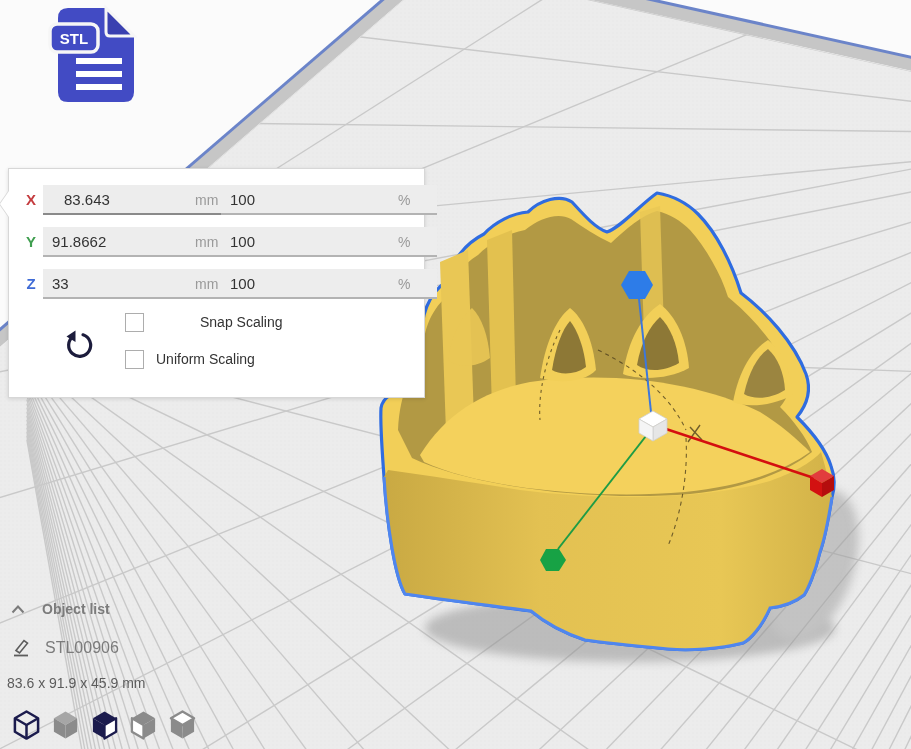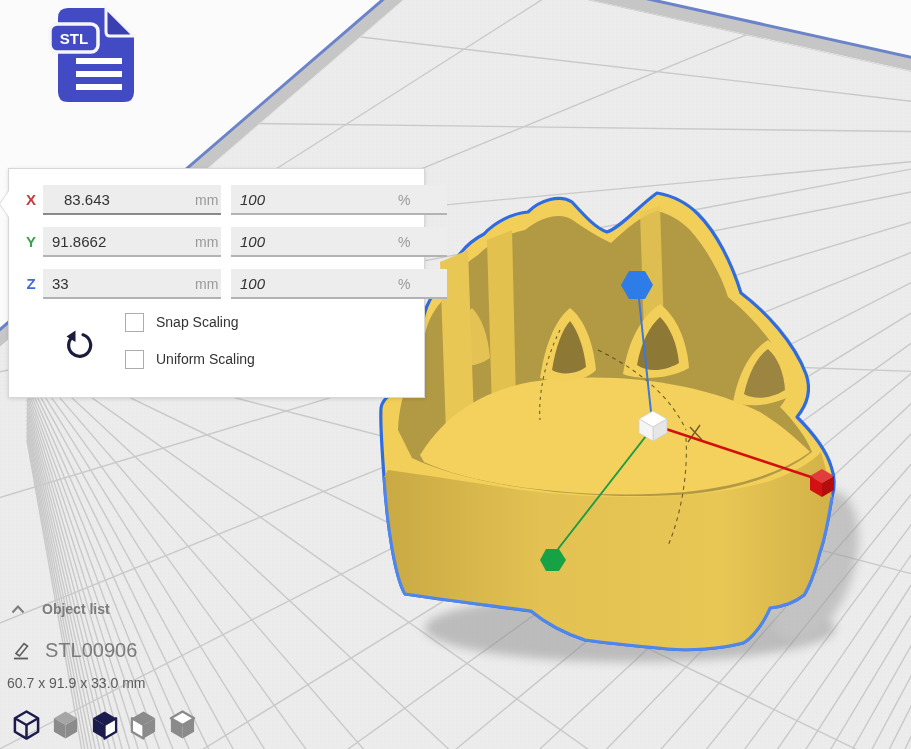--- a/index.html
+++ b/index.html
@@ -26,41 +26,41 @@
   .axis-label{
     position:absolute;left:15px;top:6px;font-size:15px;font-weight:bold;width:14px;text-align:center;
   }
   .field{
     position:absolute;top:0;height:30px;background:#ededed;border:none;
     border-bottom:2px solid #b3b3b3;box-sizing:border-box;
     font-family:"Liberation Sans","DejaVu Sans",sans-serif;
     font-size:15px;color:#333;padding:0 34px 0 9px;outline:none;
   }
   .field.mm{left:34px;width:178px;}
-  .field.pct{left:222px;width:216px;font-style:italic;}
+  .field.pct{left:212px;width:216px;}
   .field.focused{border-bottom-color:#8a8a8a;padding-left:21px;}
   .unit{
     position:absolute;top:7px;font-size:14px;color:#9a9a9a;pointer-events:none;
   }
   .unit.mm{left:186px;}
   .unit.pct{left:389px;}
   .chk-row{position:absolute;left:116px;height:20px;display:flex;align-items:center;}
   .chk{
     width:19px;height:19px;background:#fff;border:1px solid #adadad;box-sizing:border-box;
     margin-right:12px;flex:none;
   }
   .chk-label{font-size:14px;color:#333;white-space:nowrap;}
   .reset-btn{position:absolute;left:52px;top:160px;width:36px;height:36px;cursor:pointer;background:none;border:none;padding:0;}
   
   .stl-icon{position:absolute;left:44px;top:4px;width:96px;height:102px;}
   
   .objlist-header{position:absolute;left:10px;top:601px;display:flex;align-items:center;cursor:pointer;}
   .objlist-header .txt{font-size:14px;color:#7b7b7b;margin-left:16px;font-weight:bold;}
   .objlist-item{position:absolute;left:12px;top:639px;display:flex;align-items:center;cursor:pointer;}
-  .objlist-item .txt{font-size:20px;color:#7b7b7b;margin-left:15px;text-align:center;}
+  .objlist-item .txt{font-size:16px;color:#7b7b7b;margin-left:15px;text-align:center;}
   .dims{position:absolute;left:7px;top:675px;font-size:14px;color:#5c5c5c;}
   
   .view-toolbar{position:absolute;left:12px;top:709px;display:flex;gap:10px;}
   .view-btn{width:29px;height:33px;cursor:pointer;}
 </style>
 </head>
 <body>
 
 <svg id="scene" width="911" height="749" viewBox="0 0 911 749">
   <defs>
@@ -330,21 +330,21 @@
     <span class="unit pct">%</span>
   </div>
 
   <button class="reset-btn">
     <svg width="34" height="34" viewBox="0 0 34 34">
       <path d="M 11,7.5 A 11,11 0 1 0 21,5.8" fill="none" stroke="#1c1c3c" stroke-width="3.2" stroke-linecap="round"></path>
       <polygon points="13.5,1.5 4.5,7.5 13.5,13" fill="#1c1c3c"></polygon>
     </svg>
   </button>
 
-  <div class="chk-row" style="top:143px;">
+  <div class="chk-row" style="top:143px;gap:44px;">
     <div class="chk"></div>
     <span class="chk-label">Snap Scaling</span>
   </div>
   <div class="chk-row" style="top:180px;">
     <div class="chk"></div>
     <span class="chk-label">Uniform Scaling</span>
   </div>
 </div>
 
 <div class="objlist-header">
@@ -355,21 +355,21 @@
 </div>
 
 <div class="objlist-item">
   <svg width="18" height="18" viewBox="0 0 18 18">
     <path d="M 4,11.5 L 12,1.5 L 15.5,4.2 L 7.5,14 Z" fill="none" stroke="#5c5c5c" stroke-width="1.6"></path>
     <line x1="2" y1="16.5" x2="16" y2="16.5" stroke="#5c5c5c" stroke-width="1.8"></line>
   </svg>
   <span class="txt">STL00906</span>
 </div>
 
-<div class="dims">60.7 x 91.9 x 33.0 mm</div>
+<div class="dims">83.6 x 91.9 x 45.9 mm</div>
 
 <div class="view-toolbar">
   <svg class="view-btn" viewBox="0 0 30 34">
     <g fill="none" stroke="#1b1b4d" stroke-width="2.6" stroke-linejoin="round">
       <polygon points="15,2.5 27,9.5 27,23.5 15,30.5 3,23.5 3,9.5"></polygon>
       <polyline points="3,9.5 15,16.5 27,9.5"></polyline>
       <line x1="15" y1="16.5" x2="15" y2="30.5"></line>
     </g>
   </svg>
   <svg class="view-btn" viewBox="0 0 30 34">

